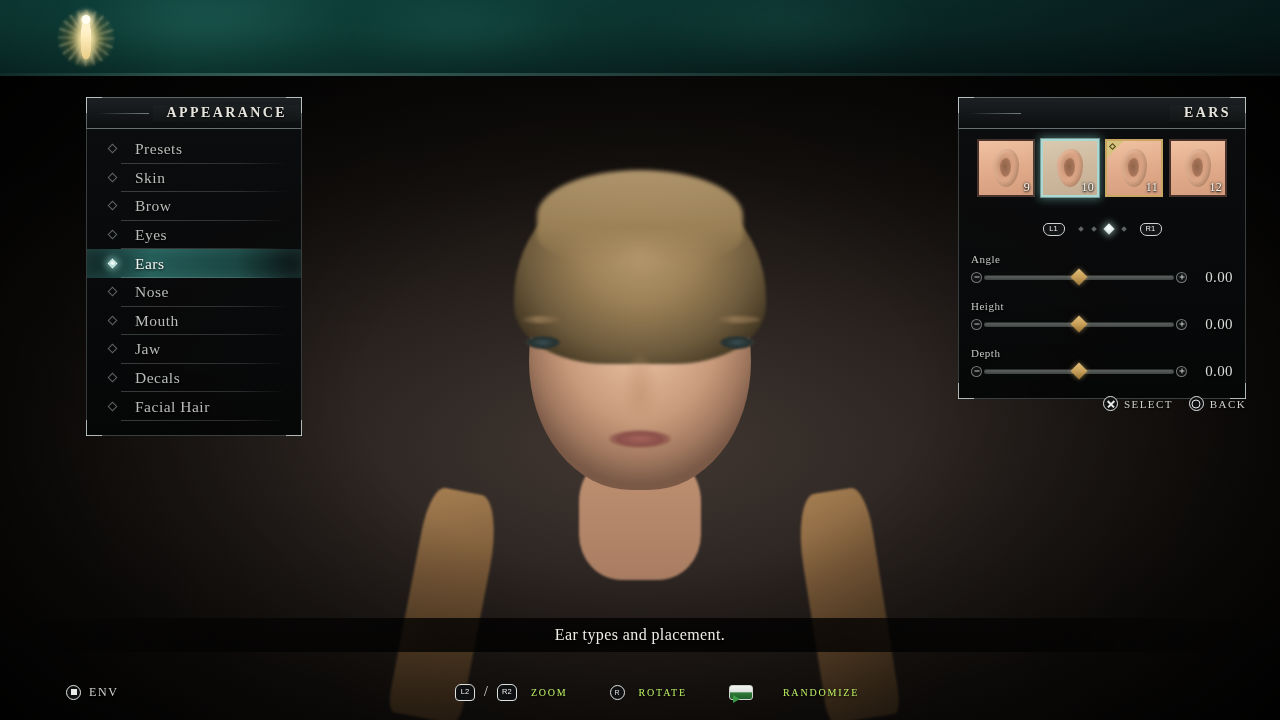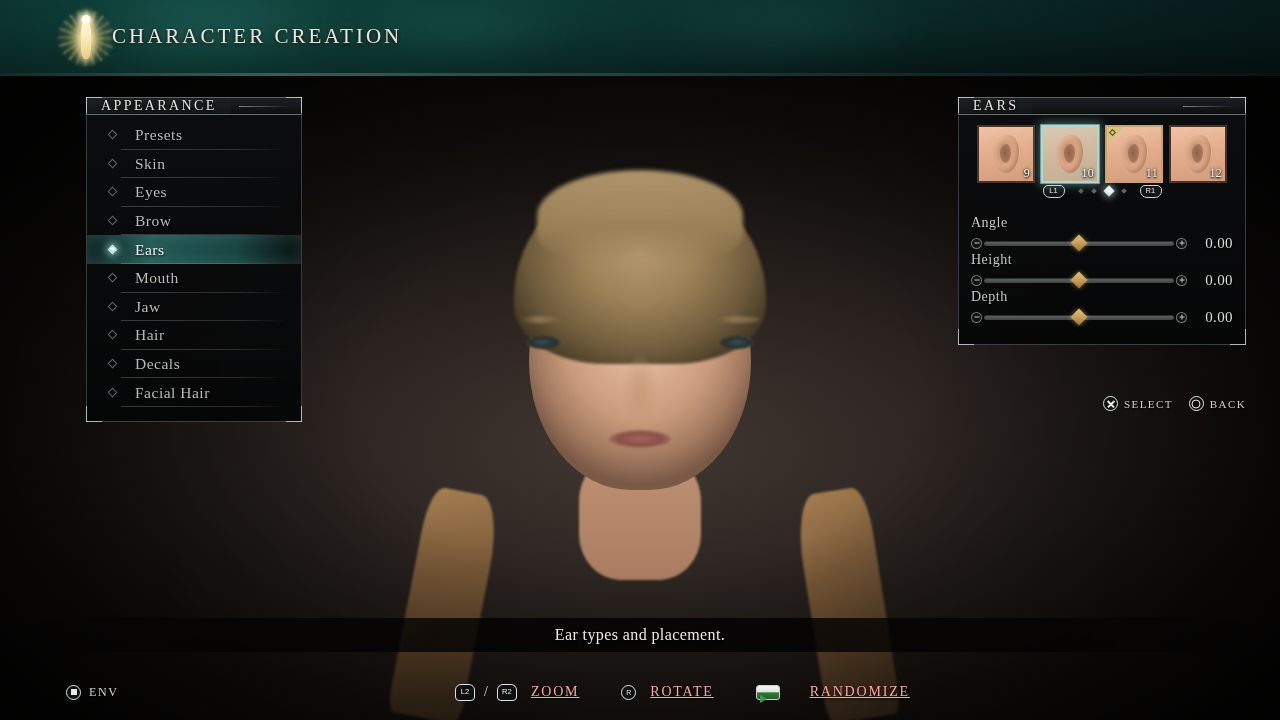--- a/index.html
+++ b/index.html
@@ -153,24 +153,24 @@
   #banner-title{
     position:absolute; left:112px; top:24px;
     font-size:21px; letter-spacing:3.0px; color:#e9e6de;
     text-shadow:0 1px 4px rgba(0,0,0,.9), 0 0 12px rgba(210,230,225,.22);
     font-weight:400;
   }
 
   
   .panel { position:absolute; z-index:7; }
   .panel-head{
-    position:relative; height:18px;
+    position:relative; height:32px;
     background:linear-gradient(180deg,#1d2022 0%, #15181a 45%, #0c0e0f 100%);
     border:1px solid rgba(178,190,190,.50);
-    display:flex; align-items:center; justify-content:flex-start;
+    display:flex; align-items:center; justify-content:flex-end;font-weight:bold;
   }
   .panel-head::before,.panel-head::after{
     content:""; position:absolute; top:50%; height:1px;
     background:linear-gradient(90deg, rgba(200,212,212,0) 0%, rgba(200,212,212,.55) 100%);
   }
   .panel-head::before{ left:10px; width:52px; }
   .panel-head::after{ right:10px; width:52px;
     background:linear-gradient(270deg, rgba(200,212,212,0) 0%, rgba(200,212,212,.55) 100%); }
   .panel-head .ttl{
     font-size:14px; letter-spacing:2.4px; color:#e6e4dd;
@@ -261,41 +261,41 @@
     position:absolute; left:0; top:0; width:0; height:0;
     border-top:17px solid #d8c37e; border-right:17px solid transparent;
   }
   .thumb .corner-diamond{
     position:absolute; left:3px; top:2.5px; width:5px; height:5px;
     transform:rotate(45deg); border:1px solid #4d4219; background:transparent;
   }
 
   .pager{
     display:flex; align-items:center; justify-content:center; gap:8px;
-    margin-top:0; height:16px;
+    margin-top:24px; height:16px;
   }
   .bumper{
     width:22px; height:13px; border-radius:5px 5px 7px 7px;
     border:1.4px solid #cfd4d2; background:#121415;
     display:flex; align-items:center; justify-content:center;
     font-size:7.5px; color:#eef1ef; font-family:"Liberation Sans",sans-serif;
     letter-spacing:.2px; line-height:1;
   }
   .pdots{ display:flex; align-items:center; gap:9px; margin:0 6px; }
   .pdot{ width:4px; height:4px; background:#5e6462; transform:rotate(45deg); }
   .pdot.active{
     width:8px; height:8px;
     background:radial-gradient(circle at 40% 35%, #ffffff 0%, #e4efec 50%, #b8cdc9 100%);
     box-shadow:0 0 6px 2px rgba(200,240,235,.45);
   }
 
-  .slider-block{ }
+  .slider-block{ margin-top:14px; }
   .slider-block:first-of-type{ margin-top:16px; }
   .slider-label{
-    font-size:14px; color:#c5c8c4; letter-spacing:.5px; margin-bottom:3px;
+    font-size:11px; color:#c5c8c4; letter-spacing:.5px; margin-bottom:3px;
     text-shadow:0 1px 2px #000;
   }
   .slider-row{ display:flex; align-items:center; gap:2px; height:18px; }
   .step{
     width:11px; height:11px; border-radius:50%;
     border:1px solid rgba(178,186,184,.6); position:relative; flex:0 0 auto;
     background:rgba(255,255,255,.04); cursor:pointer;
   }
   .step::before{
     content:""; position:absolute; left:50%; top:50%; transform:translate(-50%,-50%);
@@ -388,21 +388,21 @@
   .touchpad{
     width:24px; height:15px; border-radius:3px;
     background:linear-gradient(180deg,#f2f4f0 0%, #dfe3df 46%, #2f7a38 52%, #1f5e2a 100%);
     border:1.2px solid #cdd2ce; position:relative; flex:0 0 auto;
   }
   .touchpad::after{
     content:""; position:absolute; left:3px; bottom:-4px;
     width:0;height:0; border-left:7px solid #3d9a46;
     border-top:4px solid transparent; border-bottom:4px solid transparent;
   }
-  .act-label{ font-size:14px; letter-spacing:1.8px; color:#fca5a5; text-shadow:0 1px 3px #000;text-decoration:underline; }
+  .act-label{ font-size:10px; letter-spacing:1.8px; color:#bef264; text-shadow:0 1px 3px #000; }
 </style>
 </head>
 <body>
 
 <div id="scene">
   <div class="bg-base"></div>
   <div id="character">
     <div class="torso"></div>
     <div class="strap l"></div>
     <div class="strap r"></div>
@@ -423,21 +423,20 @@
 <div id="banner">
   <div class="banner-cloud" id="bc1"></div>
   <div class="banner-cloud" id="bc2"></div>
   <div class="banner-cloud" id="bc3"></div>
   <div id="logo-figure">
     <div class="glow"></div>
     <div class="rays"></div>
     <div class="body"></div>
     <div class="headdot"></div>
   </div>
-  <div id="banner-title">CHARACTER CREATION</div>
 </div>
 
 <div class="panel" id="appearance-panel">
   <div class="panel-head">
     <span class="ttl">APPEARANCE</span>
     <span class="br tl">
         <i class="h"></i>
         <i class="v"></i>
       </span>
     <span class="br tr">
@@ -451,46 +450,46 @@
         <span class="mlabel">Presets</span>
         <span class="uline"></span>
       </div>
       <div class="menu-item">
         <span class="diamond"></span>
         <span class="mlabel">Skin</span>
         <span class="uline"></span>
       </div>
       <div class="menu-item">
         <span class="diamond"></span>
+        <span class="mlabel">Brow</span>
+        <span class="uline"></span>
+      </div>
+      <div class="menu-item">
+        <span class="diamond"></span>
         <span class="mlabel">Eyes</span>
         <span class="uline"></span>
       </div>
-      <div class="menu-item">
-        <span class="diamond"></span>
-        <span class="mlabel">Brow</span>
-        <span class="uline"></span>
-      </div>
       <div class="menu-item selected">
         <span class="diamond"></span>
         <span class="mlabel">Ears</span>
         <span class="uline"></span>
       </div>
       <div class="menu-item">
         <span class="diamond"></span>
+        <span class="mlabel">Nose</span>
+        <span class="uline"></span>
+      </div>
+      <div class="menu-item">
+        <span class="diamond"></span>
         <span class="mlabel">Mouth</span>
         <span class="uline"></span>
       </div>
       <div class="menu-item">
         <span class="diamond"></span>
         <span class="mlabel">Jaw</span>
-        <span class="uline"></span>
-      </div>
-      <div class="menu-item">
-        <span class="diamond"></span>
-        <span class="mlabel">Hair</span>
         <span class="uline"></span>
       </div>
       <div class="menu-item">
         <span class="diamond"></span>
         <span class="mlabel">Decals</span>
         <span class="uline"></span>
       </div>
       <div class="menu-item">
         <span class="diamond"></span>
         <span class="mlabel">Facial Hair</span>

